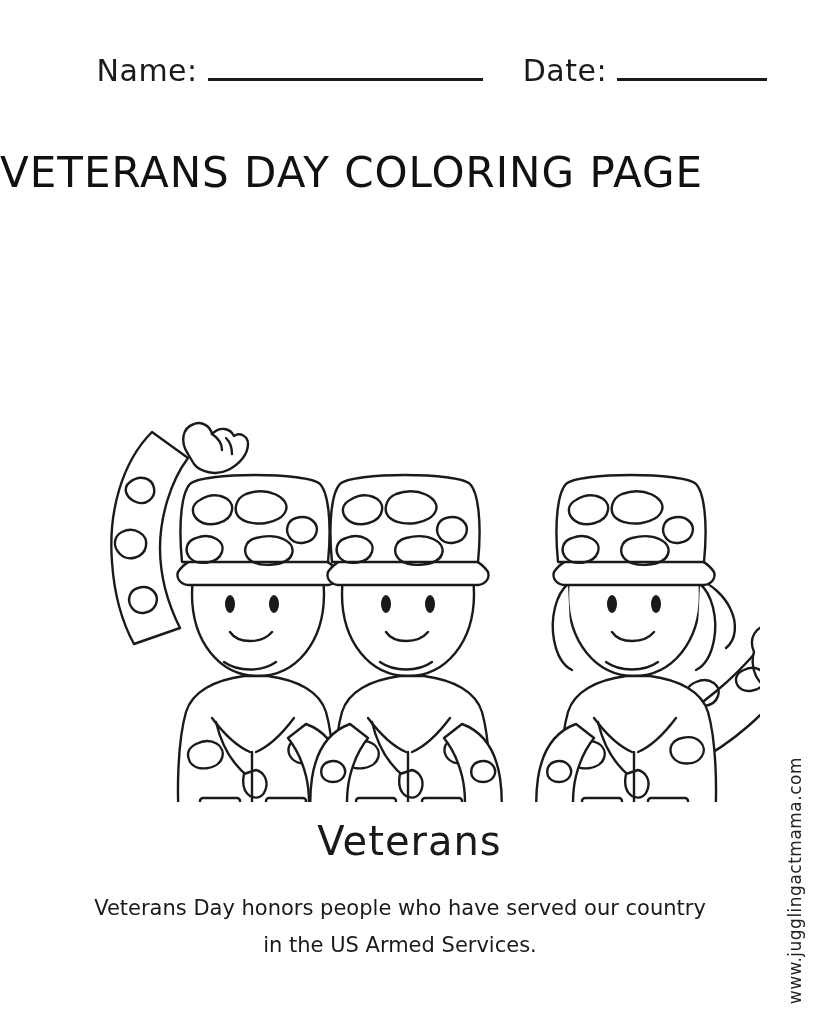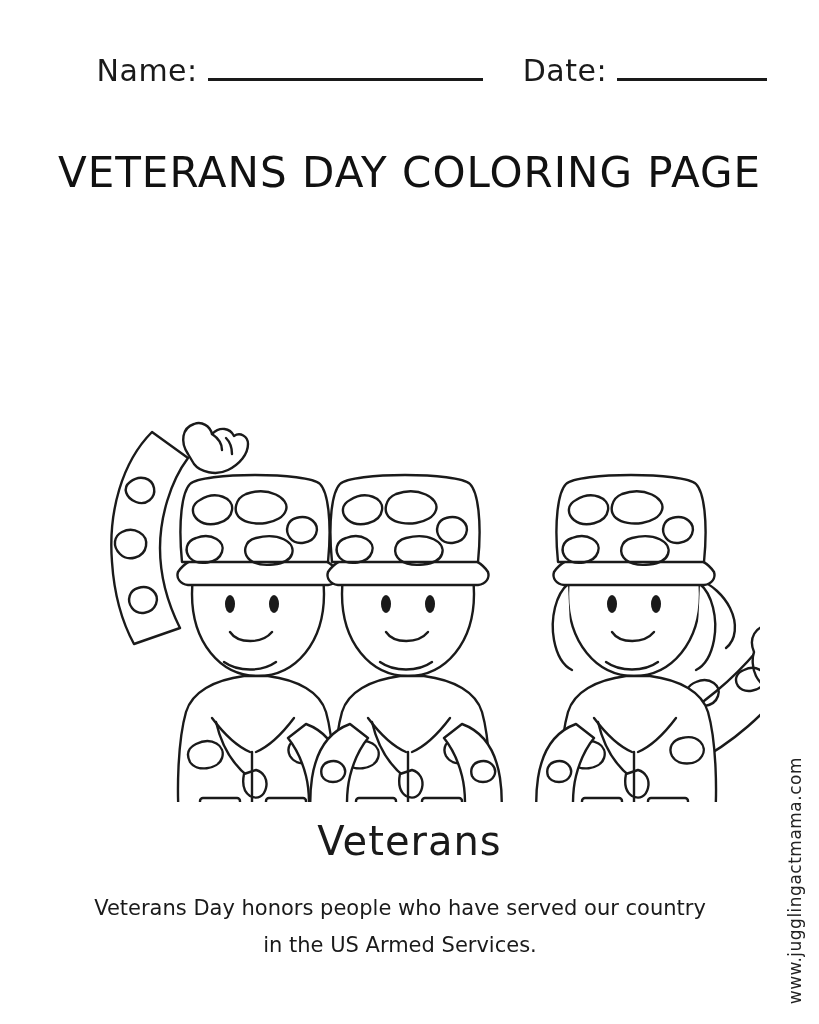--- a/index.html
+++ b/index.html
@@ -50,21 +50,21 @@
   .nd-line.name { width: 275px; margin-left: 10px; }
   .nd-line.date { width: 150px; margin-left: 10px; }
   .nd-gap { width: 40px; }
 
   
   .title {
     position: absolute;
     top: 148px;
     left: 0;
     width: 819px;
-    text-align: center;
+    text-align: left;
     font-family: "DejaVu Sans", sans-serif;
     font-size: 42px;
     letter-spacing: 1px;
     font-weight: 400;
     color: #111;
   }
 
   
   .illo {
     position: absolute;

